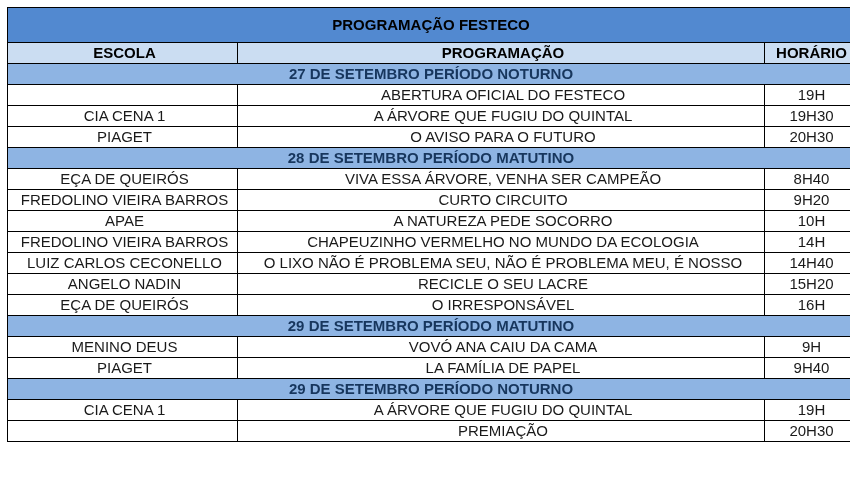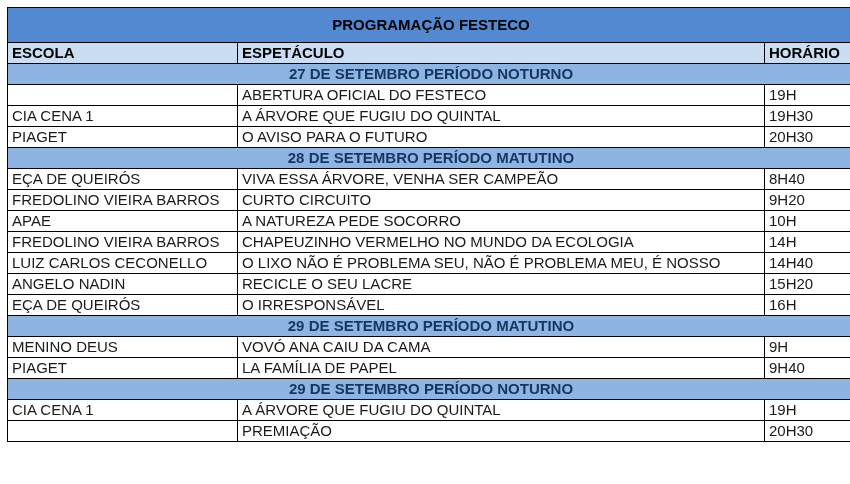--- a/index.html
+++ b/index.html
@@ -21,21 +21,21 @@
     table-layout:fixed;
     width:847px;
     margin:7px;
   }
   td,th{
     border:1px solid var(--border);
     font-size:15px;
     line-height:20px;
     height:20px;
     padding:0 0 0 4px;
-    text-align:left;
+    text-align:center;
     vertical-align:middle;
     white-space:nowrap;
     overflow:hidden;
   }
   tr.title-row td{
     background:var(--title_bg);
     font-weight:bold;
     text-align:center;
     height:34px;
     line-height:34px;
@@ -67,21 +67,21 @@
     <col class="c-escola">
     <col class="c-espetaculo">
     <col class="c-horario">
   </colgroup>
   <tbody>
     <tr class="title-row">
       <td colspan="3">PROGRAMAÇÃO FESTECO</td>
     </tr>
     <tr class="header-row">
       <th>ESCOLA</th>
-      <th>ESPETÁCULO</th>
+      <th>PROGRAMAÇÃO</th>
       <th>HORÁRIO</th>
     </tr>
   <tr class="section-row">
         <td colspan="3">27 DE SETEMBRO PERÍODO NOTURNO</td>
       </tr>
       <tr>
         <td></td>
         <td>ABERTURA OFICIAL DO FESTECO</td>
         <td>19H</td>
       </tr>

